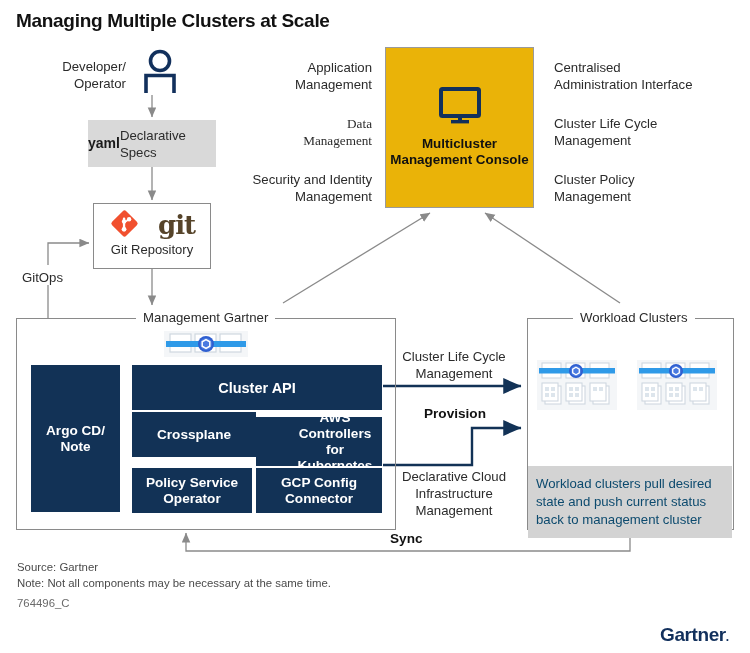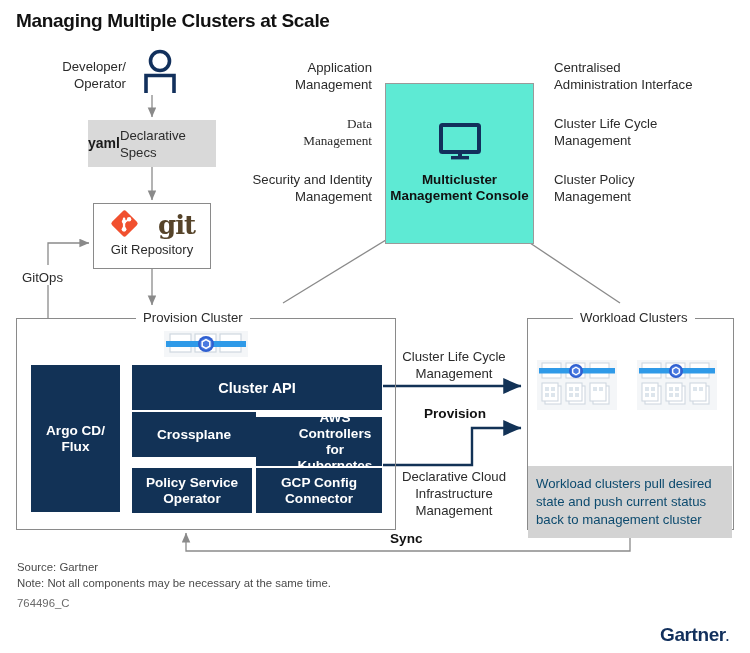--- a/index.html
+++ b/index.html
@@ -75,24 +75,24 @@
   #git-box .cap { font-size: 13px; color: #2b2b2b; margin-top: 1px;}
 
   
   #gitops-label { left: 22px; top: 270px; font-size: 13.2px; color:#2b2b2b;}
 
   
   #console-box {
     left: 385px; top: 47px;
     width: 149px; height: 161px;
     border: 1px solid #9a9a9a;
-    background: #5eead4;
+    background: #eab308;
     box-sizing: border-box;
     display:flex; flex-direction:column;
-    align-items:center; justify-content:center;margin-top:36px;
+    align-items:center; justify-content:center;
   }
   #console-box .ctext {
     font-size: 13.4px; font-weight: bold; color:#111;
     text-align:center; line-height:16px; margin-top:7px;
     white-space: pre-line;
   }
 
   
   .cluster-box {
     border: 1px solid #8a8a8a;
@@ -272,37 +272,37 @@
   </div>
 
   <div class="abs lbl left" style="left:554px; top:59px; width:186px;">Centralised
 Administration Interface</div>
   <div class="abs lbl left" style="left:554px; top:115px; width:186px;">Cluster Life Cycle
 Management</div>
   <div class="abs lbl left" style="left:554px; top:171px; width:186px;">Cluster Policy
 Management</div>
 
   <div class="abs cluster-box" id="mgmt-box"></div>
-  <div class="abs cluster-legend" id="mgmt-legend">Provision Cluster</div>
+  <div class="abs cluster-legend" id="mgmt-legend">Management Gartner</div>
 
   <div class="abs" id="mgmt-k8s">
     <svg width="84" height="26" viewBox="0 0 84 26">
       <rect x="0" y="0" width="84" height="26" fill="#f4f6f8"></rect>
       <rect x="6" y="3" width="21" height="18" fill="#ffffff" stroke="#cfd8e0" stroke-width="1.2"></rect>
       <rect x="31" y="3" width="21" height="18" fill="#ffffff" stroke="#cfd8e0" stroke-width="1.2"></rect>
       <rect x="56" y="3" width="21" height="18" fill="#ffffff" stroke="#cfd8e0" stroke-width="1.2"></rect>
       <rect x="2" y="10" width="80" height="6" fill="#2f9ae8"></rect>
       <circle cx="42" cy="13" r="8" fill="#2f5fd0"></circle>
       <circle cx="42" cy="13" r="6" fill="#4a7ae0"></circle>
       <path d="M42,8.6 L45.8,10.8 L45.8,15.2 L42,17.4 L38.2,15.2 L38.2,10.8 z" fill="none" stroke="#ffffff" stroke-width="1.5"></path>
     </svg>
   </div>
 
   <div class="abs navy" id="argo-box">Argo CD/
-Flux</div>
+Note</div>
   <div class="abs navy" id="clusterapi-box">Cluster API</div>
   <div class="abs navy" id="crossplane-box">Crossplane</div>
   <div class="abs navy" id="aws-box">AWS Controllers
 for Kubernetes</div>
   <div class="abs navy" id="azure-box">Policy Service
 Operator</div>
   <div class="abs navy" id="gcp-box">GCP Config
 Connector</div>
 
   <div class="abs lbl center" id="lcm-label">Cluster Life Cycle

